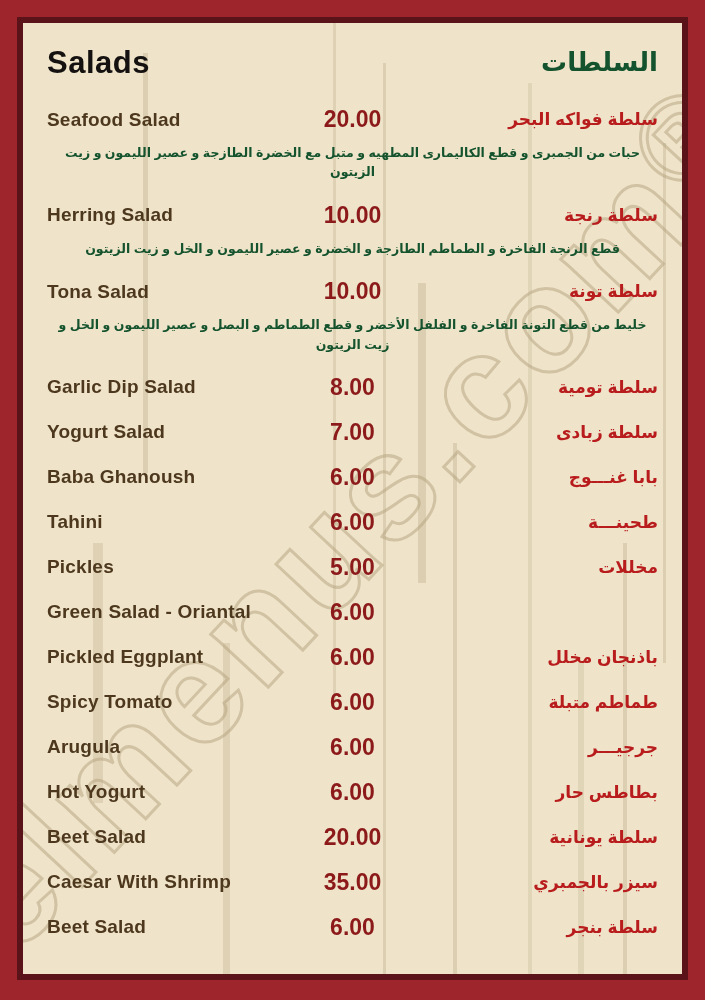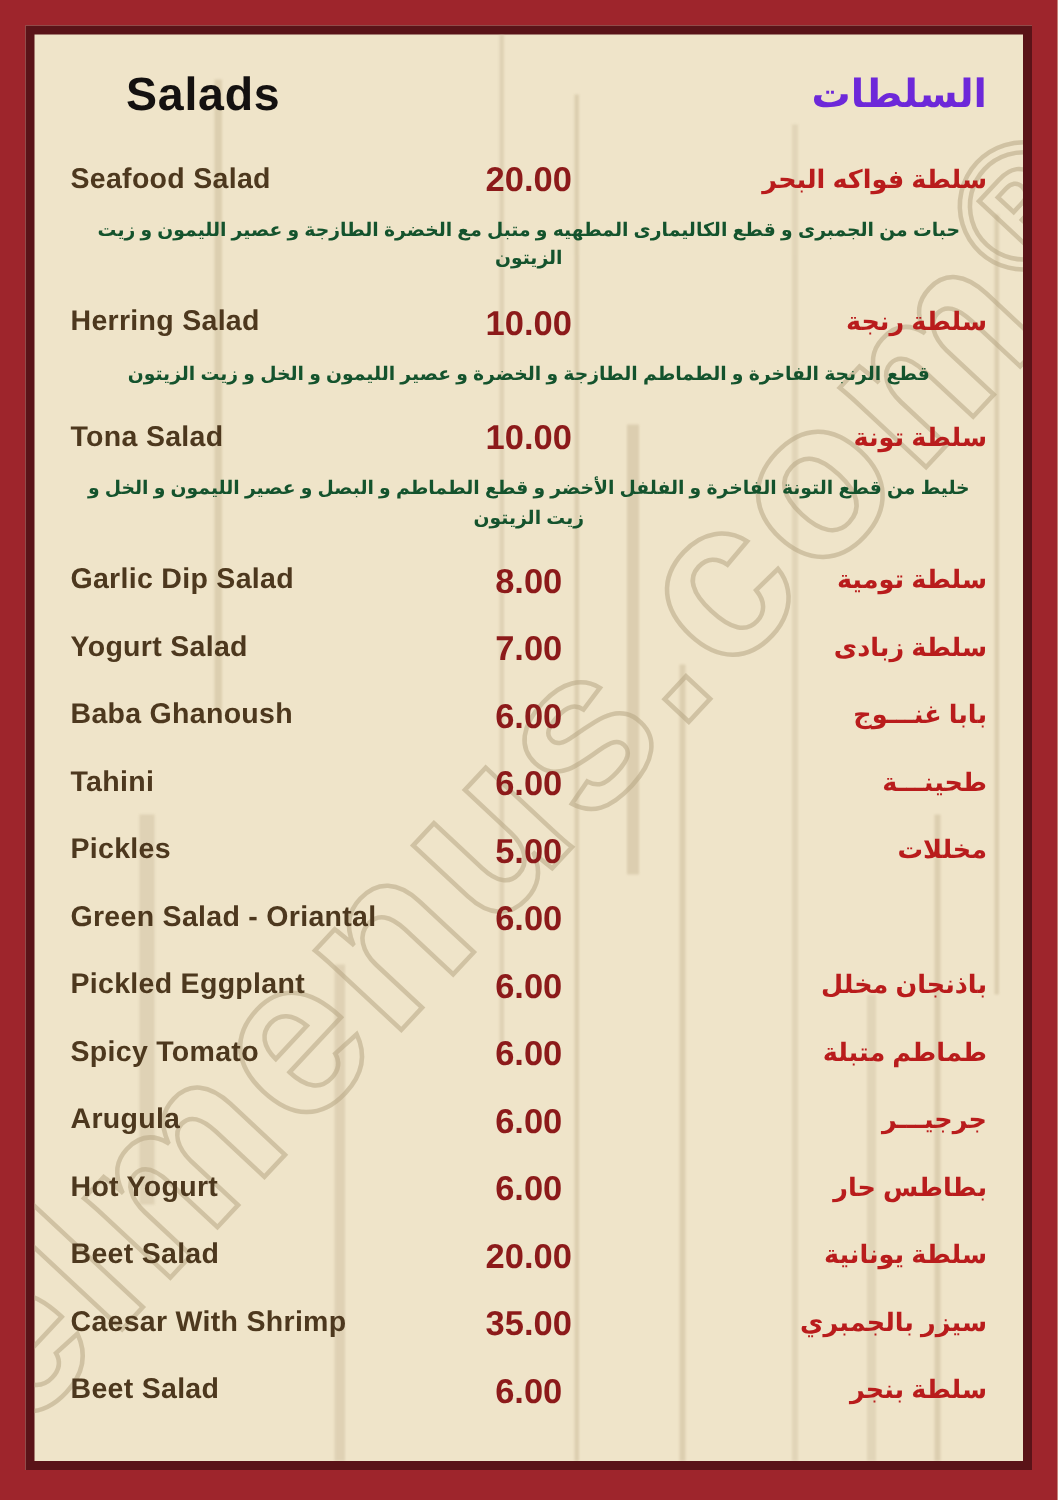--- a/index.html
+++ b/index.html
@@ -51,24 +51,24 @@
   .watermark .reg{font-size:120px;vertical-align:30px;}
   .paper{
     position:relative;
     padding:22px 24px 0 24px;
   }
   .menu-header{
     display:flex;justify-content:space-between;align-items:flex-start;
     margin-bottom:16px;
   }
   .title-en{
-    font-size:31px;font-weight:bold;color:#141110;letter-spacing:.5px;margin-left:37px;
+    font-size:31px;font-weight:bold;color:#141110;letter-spacing:.5px;
   }
   .title-ar{
-    font-size:26px;font-weight:bold;color:#6d28d9;direction:rtl;
+    font-size:26px;font-weight:bold;color:#14532d;direction:rtl;
     padding-top:2px;
   }
   .row{
     display:grid;grid-template-columns:1fr 150px 1fr;
     align-items:center;
     min-height:45px;
   }
   .name-en{
     font-size:19px;font-weight:bold;color:#4d381e;letter-spacing:.2px;
   }

